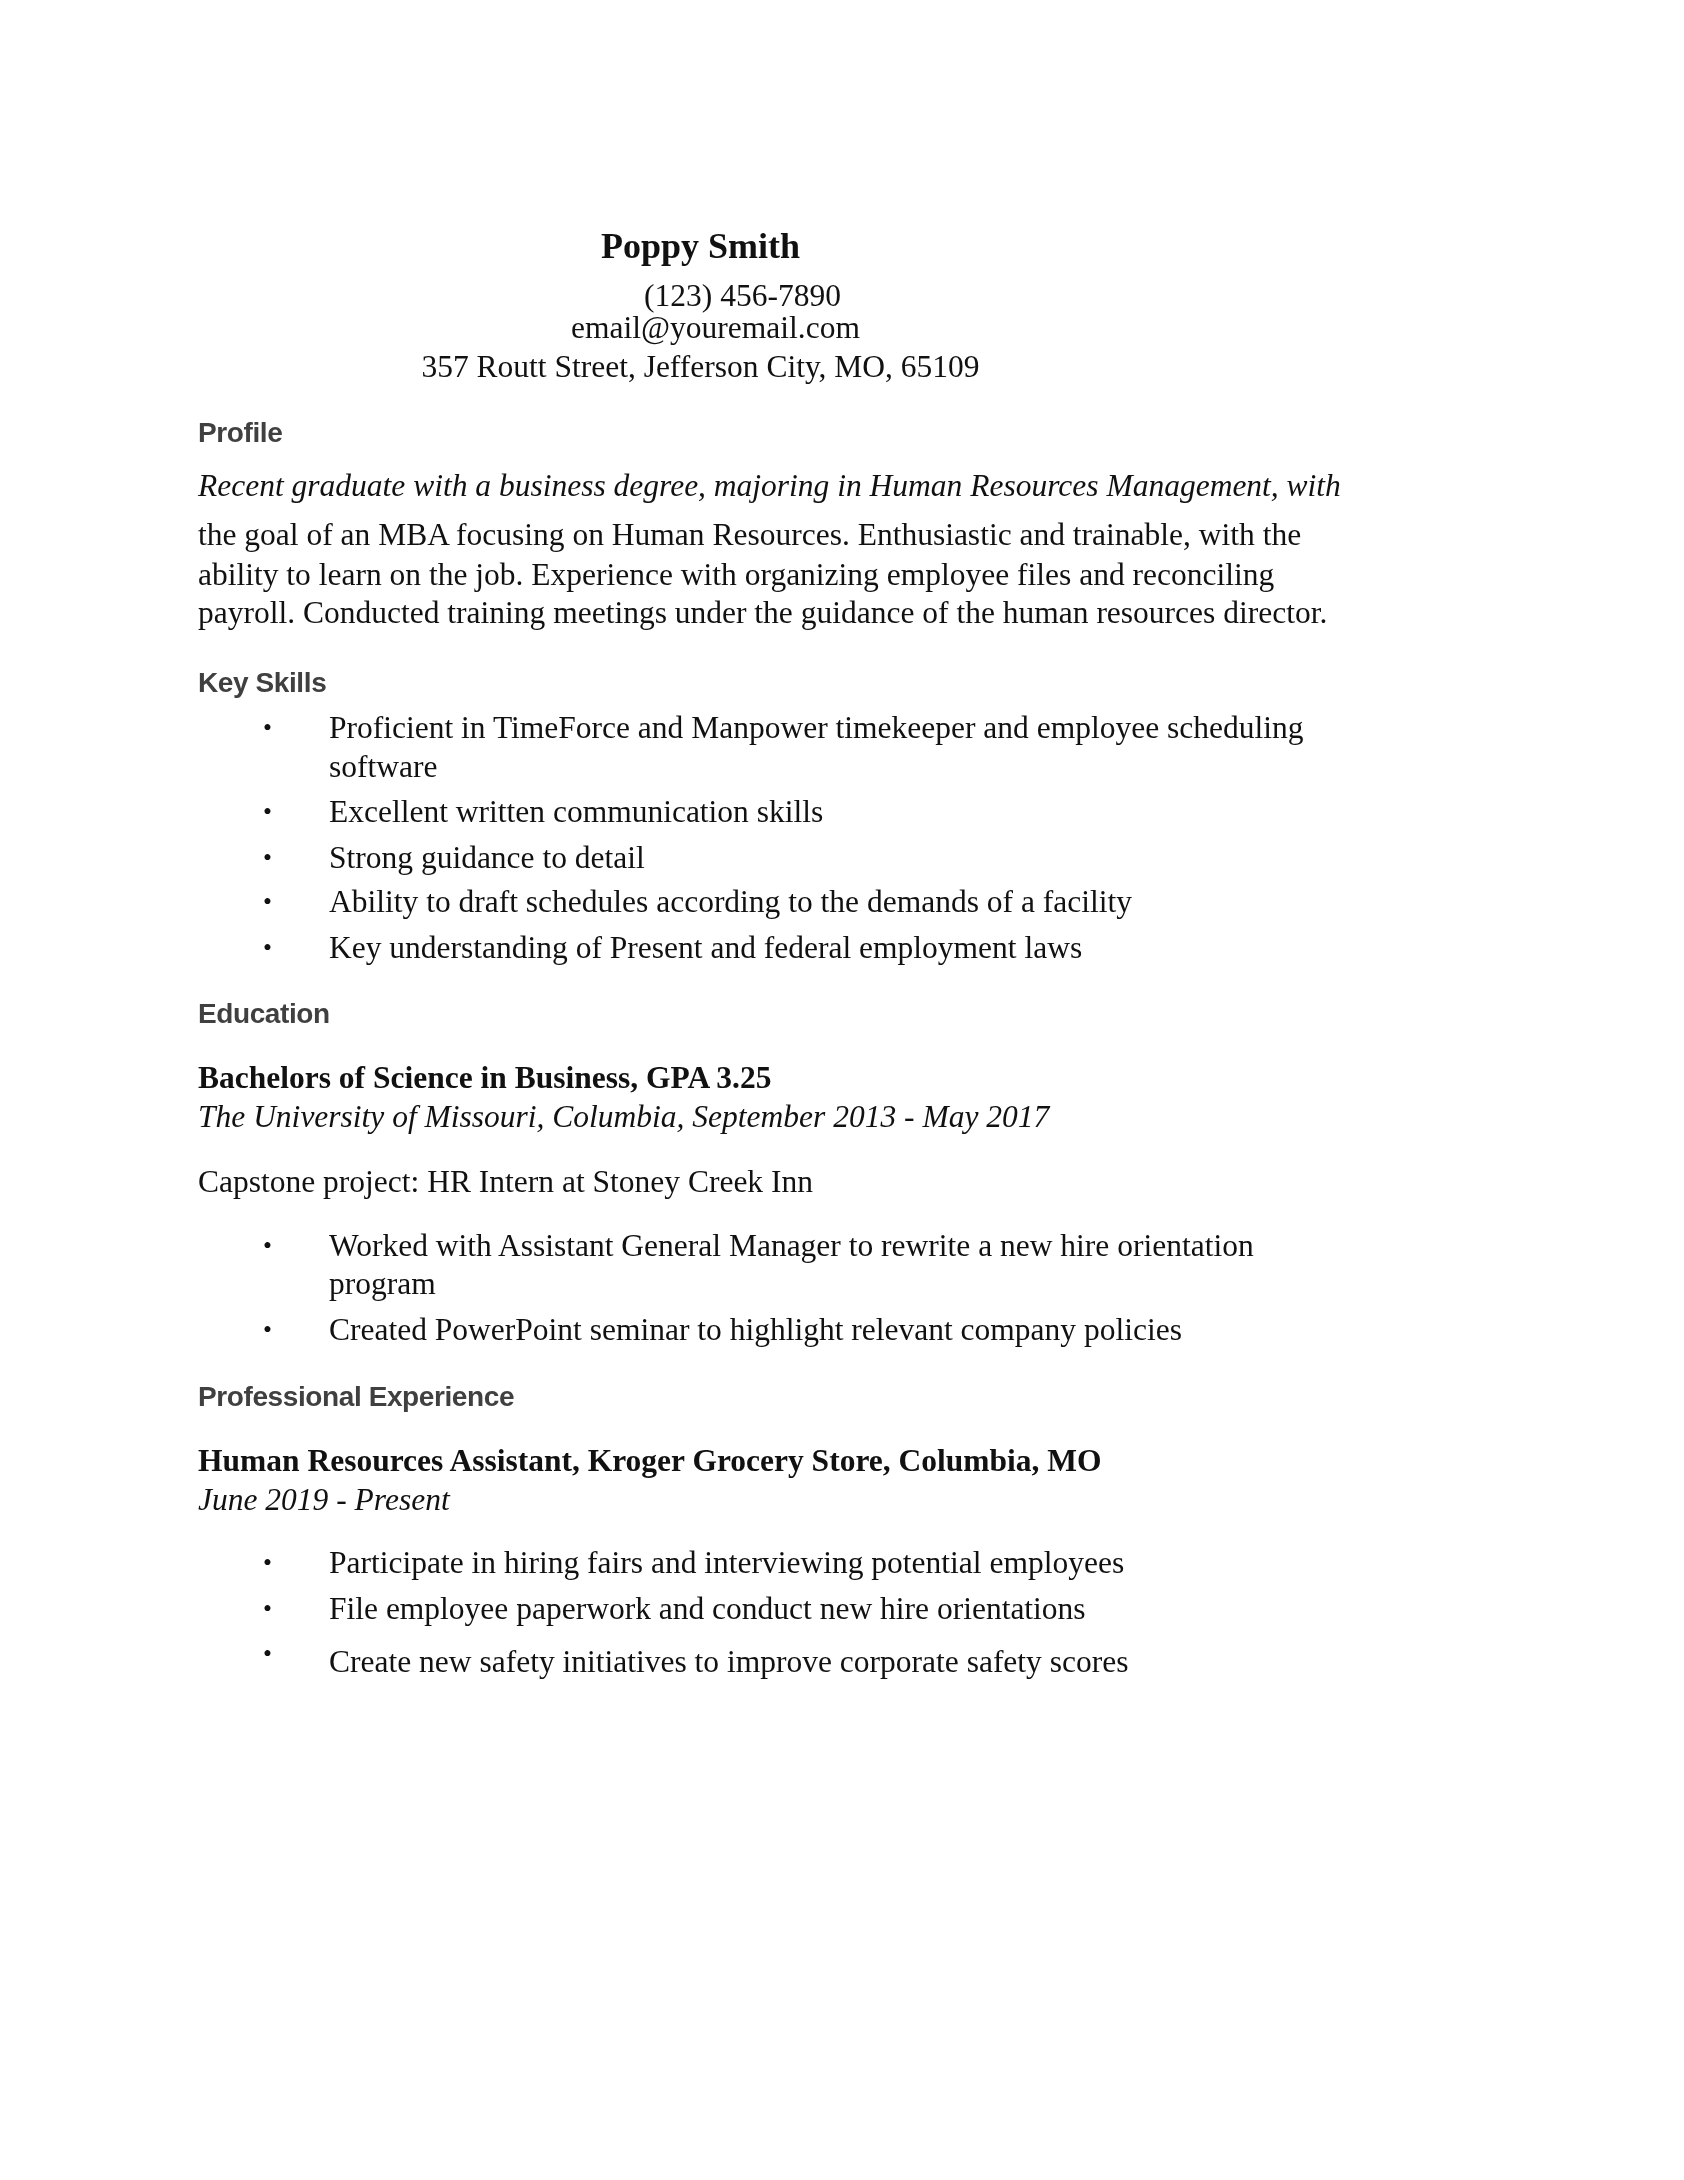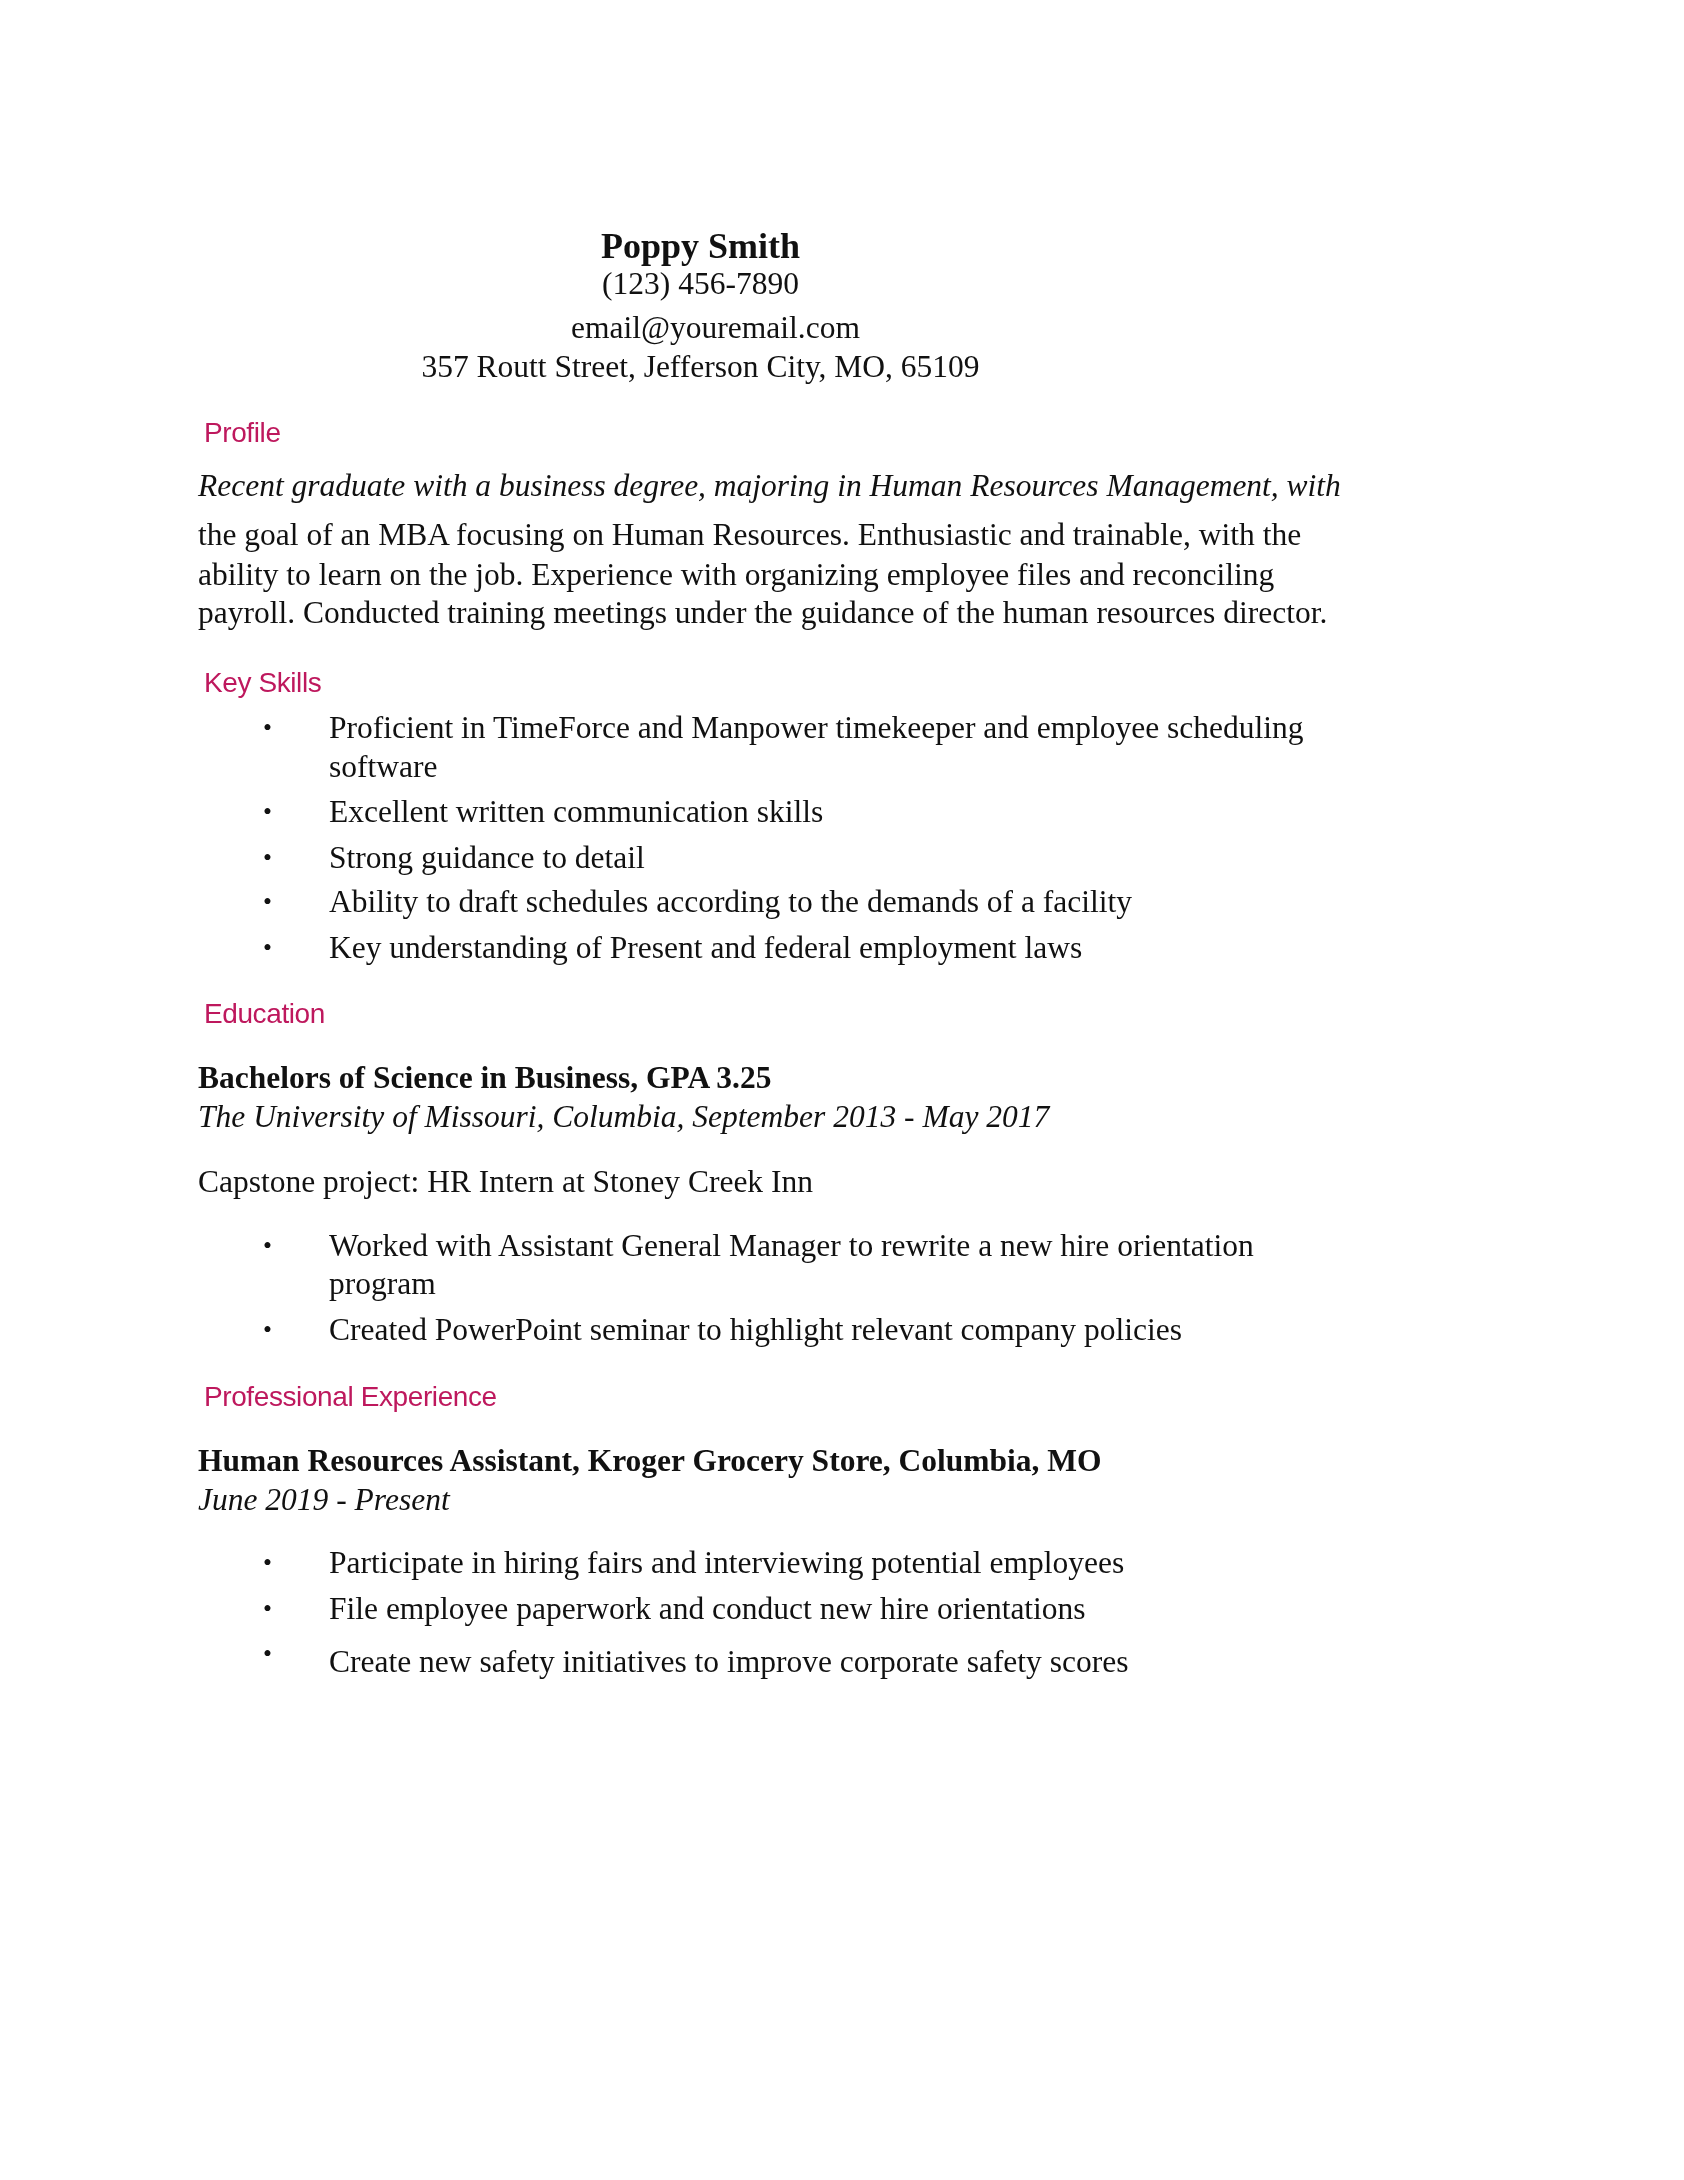--- a/index.html
+++ b/index.html
@@ -1,34 +1,34 @@
 <!DOCTYPE html>
 <html style="font-size:13.6px"><head>
 <meta charset="utf-8">
 <style>
   html, body { margin:0; padding:0; background:#ffffff; }
   body { width:1685px; height:2181px; position:relative; overflow:hidden;
          font-family:"Liberation Serif","DejaVu Serif",serif; color:#111111; }
   .line { position:absolute; white-space:nowrap; font-size:31.5px; line-height:39px; }
   .center { left:0; width:1401px; text-align:center; }
   .name { font-weight:bold; font-size:36px; }
-  .heading { font-family:"Liberation Sans","DejaVu Sans",sans-serif; font-weight:normal;
-             font-size:28px; color:#be185d; letter-spacing:-0.4px;margin-left:6px; }
+  .heading { font-family:"Liberation Sans","DejaVu Sans",sans-serif; font-weight:bold;
+             font-size:28px; color:#404040; letter-spacing:-0.4px; }
   .bold { font-weight:bold; }
   .italic { font-style:italic; }
   .bullet { position:absolute; font-size:25.6px; line-height:39px; }
   .tx { left:198px; }
   .bt { left:329px; }
   .bd { left:263px; }
 </style>
 </head>
 <body>
 
 <div class="line center name" style="top:227px;">Poppy Smith</div>
-<div class="line center" style="top:264px;">(123) 456-7890</div>
+<div class="line center" style="top:276px;padding-left:42px;">(123) 456-7890</div>
 <div class="line center" style="top:308px;padding-left:15px;">email@youremail.com</div>
 <div class="line center" style="top:347px;">357 Routt Street, Jefferson City, MO, 65109</div>
 
 <div class="line heading tx" style="top:413px;">Profile</div>
 <div>
   <div class="line tx" style="top:466px;font-style:italic;">Recent graduate with a business degree, majoring in Human Resources Management, with</div>
   <div class="line tx" style="top:515px;">the goal of an MBA focusing on Human Resources. Enthusiastic and trainable, with the</div>
   <div class="line tx" style="top:555px;">ability to learn on the job. Experience with organizing employee files and reconciling</div>
   <div class="line tx" style="top:593px;">payroll. Conducted training meetings under the guidance of the human resources director.</div>
 </div>

